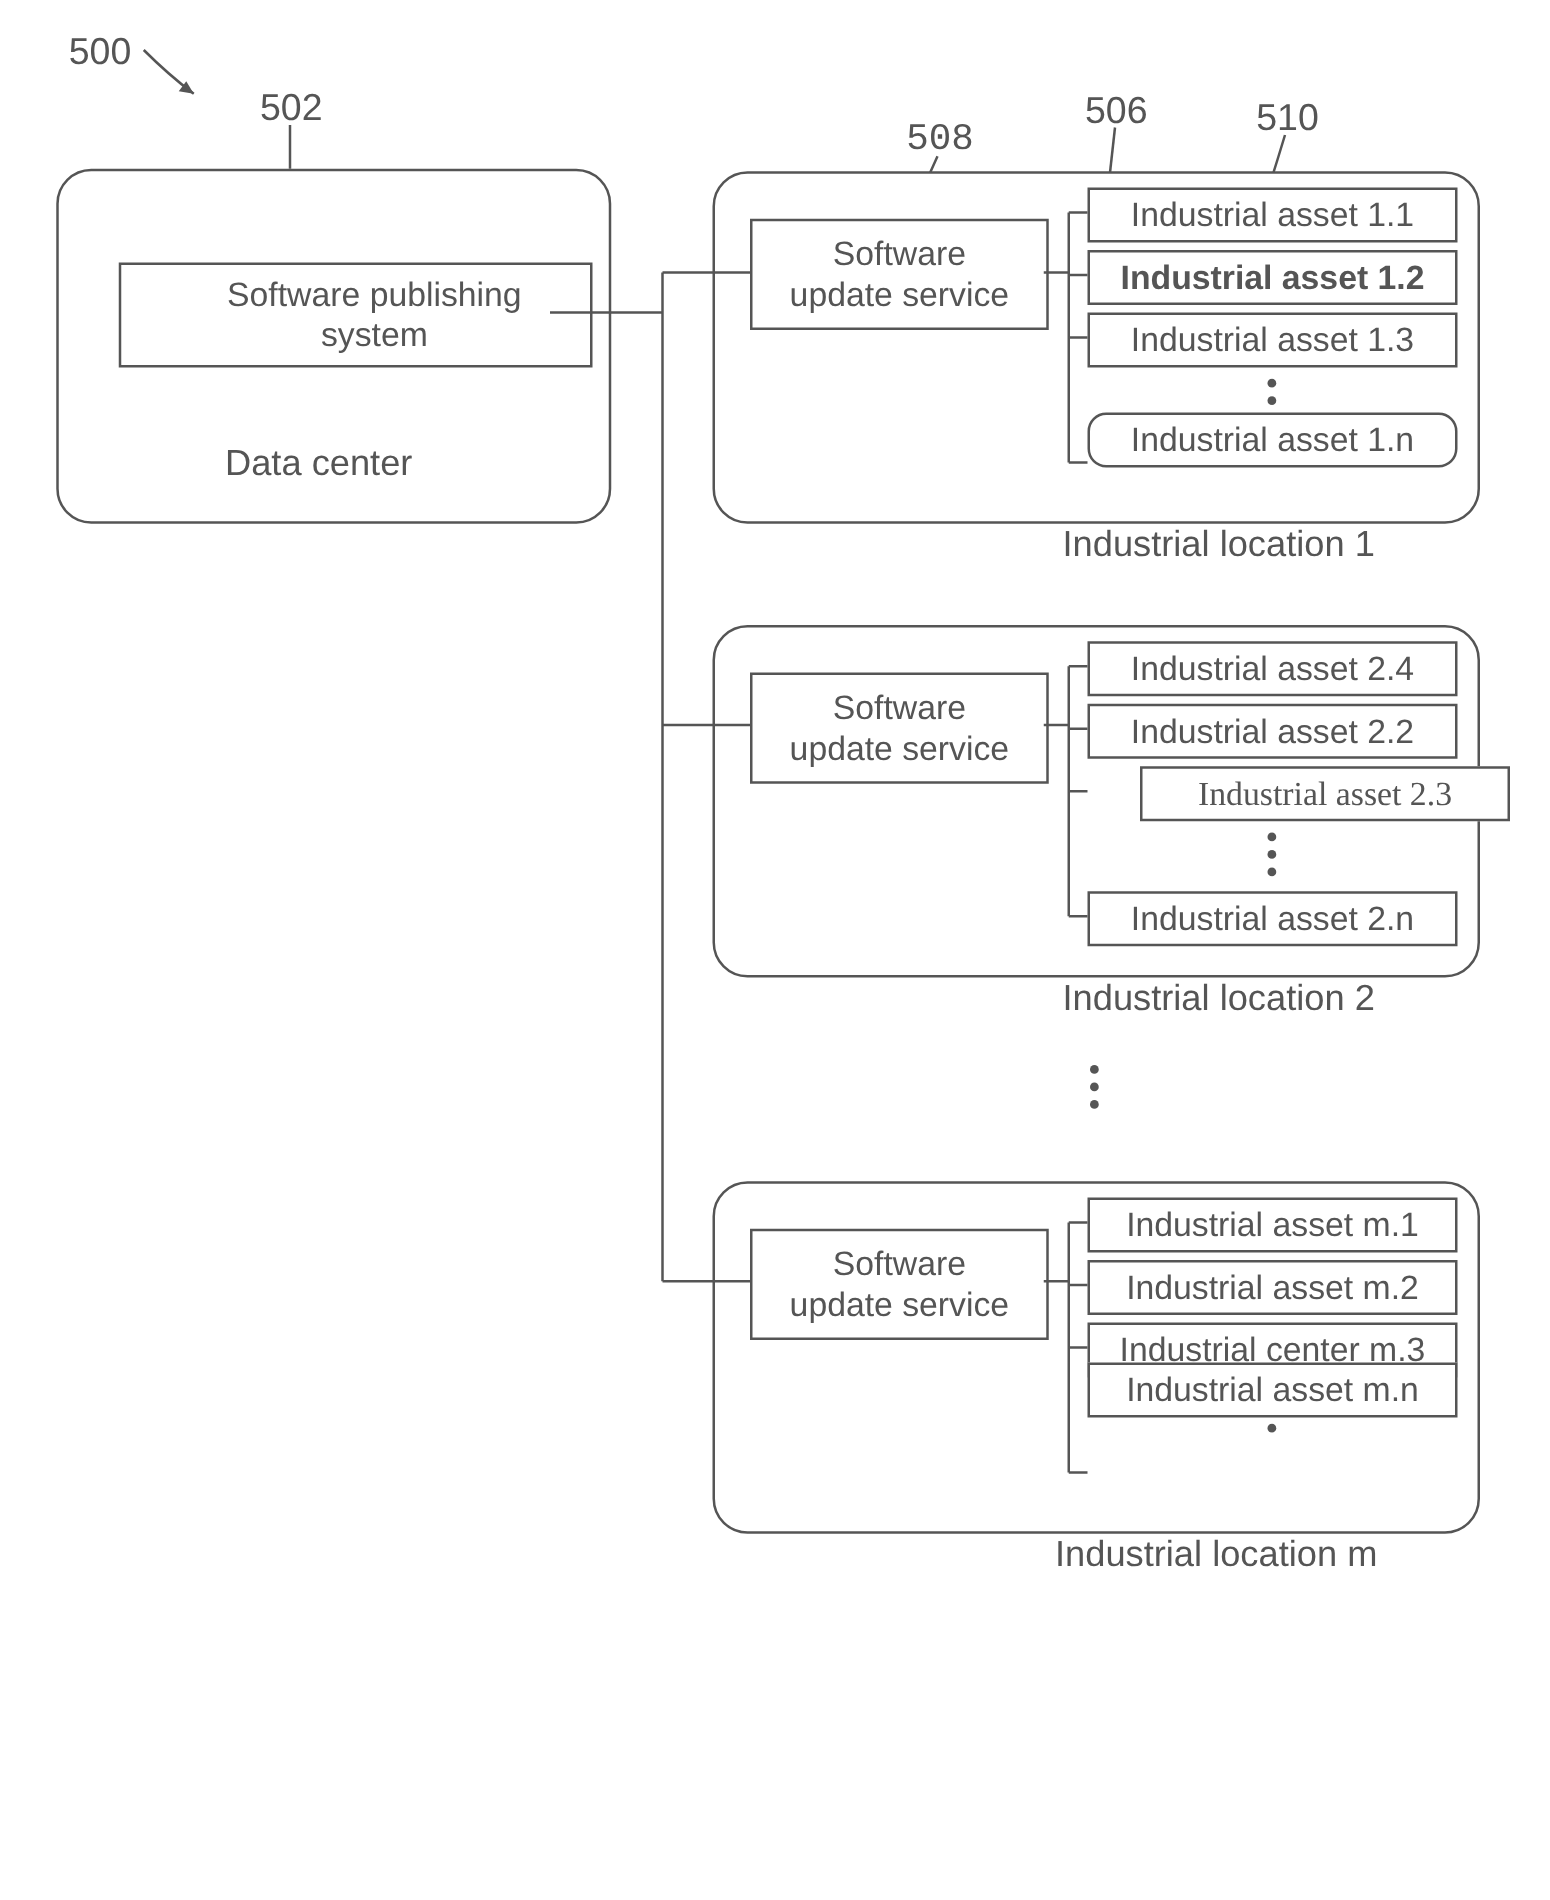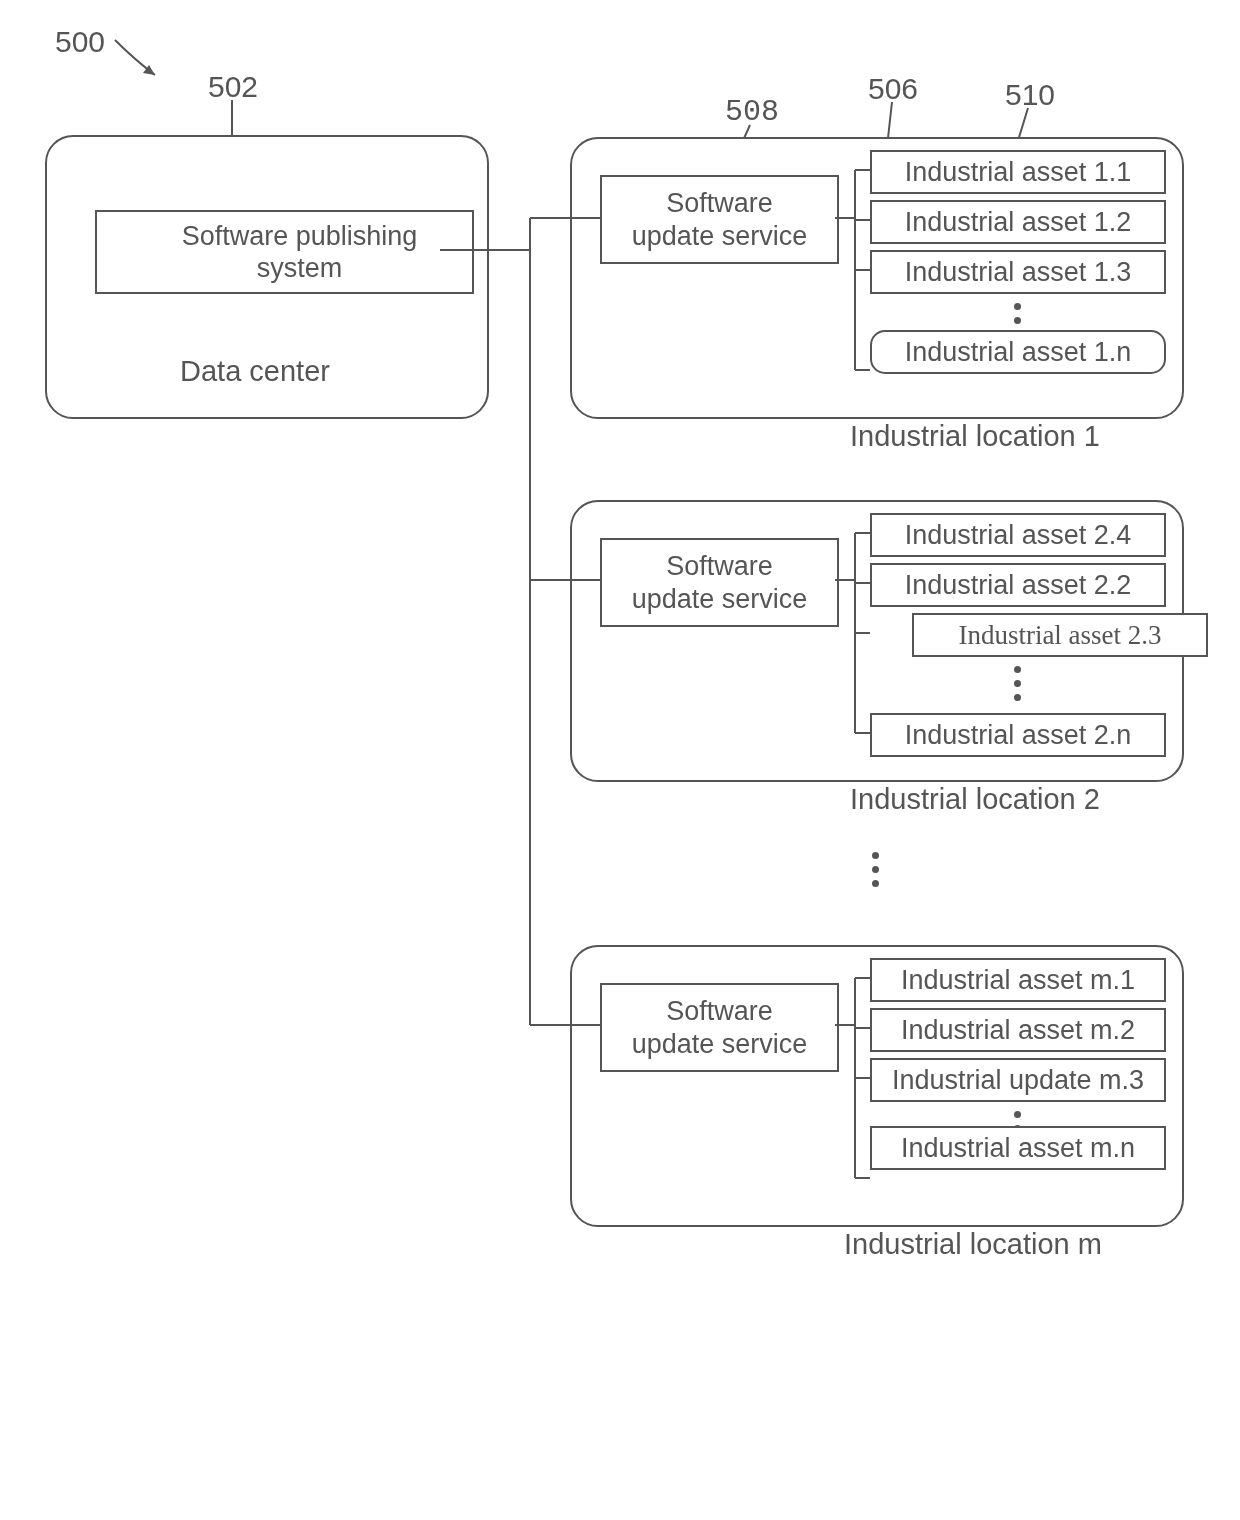--- a/index.html
+++ b/index.html
@@ -90,21 +90,21 @@
 
 <div class="container" style="left:45px; top:135px; width:440px; height:280px;"></div>
 <div class="box" style="left:95px; top:210px; width:345px; height:80px; white-space:pre-line;padding-left:30px;">Software publishing
 system</div>
 <div class="caption" style="left:180px; top:355px;">Data center</div>
 
 <div class="container" style="left:570px; top:137px; width:610px; height:278px;"></div>
 <div class="box" style="left:600px; top:175px; width:235px; height:85px; white-space:pre-line;">Software
 update service</div>
 <div class="box" style="left:870px; top:150px; width:292px; height:40px;">Industrial asset 1.1</div>
-<div class="box" style="left:870px; top:200px; width:292px; height:40px;">Industrial asset 1.2</div>
+<div class="box" style="left:870px; top:200px; width:292px; height:40px;font-weight:bold;">Industrial asset 1.2</div>
 <div class="box" style="left:870px; top:250px; width:292px; height:40px;">Industrial asset 1.3</div>
 <div class="vdots" style="left:1012px; top:296px;">
     <span></span>
     <span></span>
     <span></span>
   </div>
 <div class="box" style="left:870px; top:330px; width:292px; height:40px;border-radius:15px;">Industrial asset 1.n</div>
 <div class="caption" style="left:850px; top:420px;">Industrial location 1</div>
 
 <div class="container" style="left:570px; top:500px; width:610px; height:278px;"></div>
@@ -125,27 +125,27 @@
     <span></span>
     <span></span>
     <span></span>
   </div>
 
 <div class="container" style="left:570px; top:945px; width:610px; height:278px;"></div>
 <div class="box" style="left:600px; top:983px; width:235px; height:85px; white-space:pre-line;">Software
 update service</div>
 <div class="box" style="left:870px; top:958px; width:292px; height:40px;">Industrial asset m.1</div>
 <div class="box" style="left:870px; top:1008px; width:292px; height:40px;">Industrial asset m.2</div>
-<div class="box" style="left:870px; top:1058px; width:292px; height:40px;">Industrial update m.3</div>
+<div class="box" style="left:870px; top:1058px; width:292px; height:40px;">Industrial center m.3</div>
 <div class="vdots" style="left:1012px; top:1104px;">
     <span></span>
     <span></span>
     <span></span>
   </div>
-<div class="box" style="left:870px; top:1126px; width:292px; height:40px;">Industrial asset m.n</div>
+<div class="box" style="left:870px; top:1090px; width:292px; height:40px;">Industrial asset m.n</div>
 <div class="caption" style="left:844px; top:1228px;">Industrial location m</div>
 
 <svg class="wires">
 
   <line x1="440" y1="250" x2="530" y2="250"></line>
 
   <line x1="530" y1="218" x2="530" y2="1025"></line>
 
   <line x1="530" y1="218" x2="600" y2="218"></line>
 

